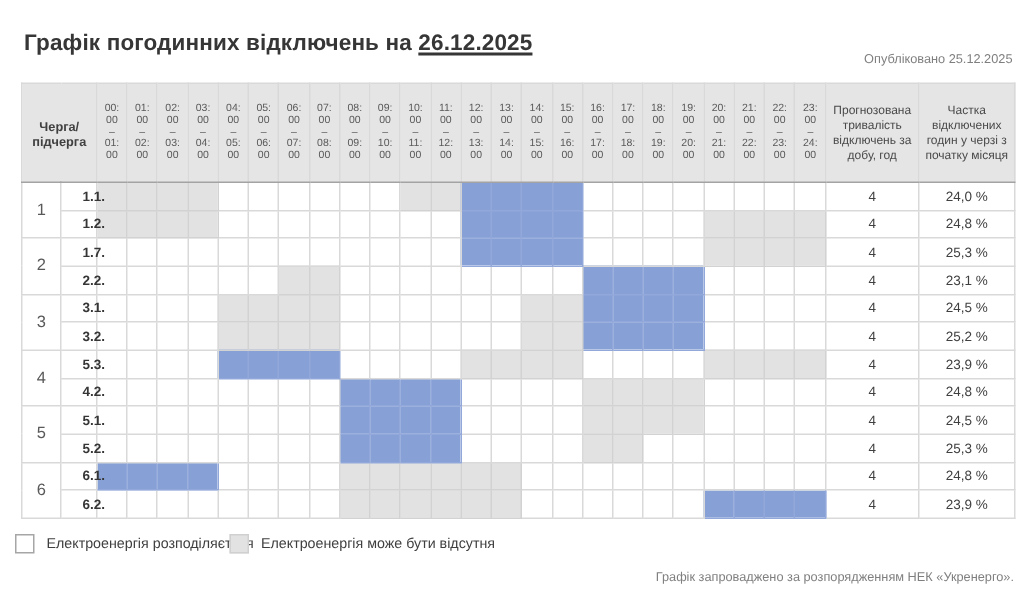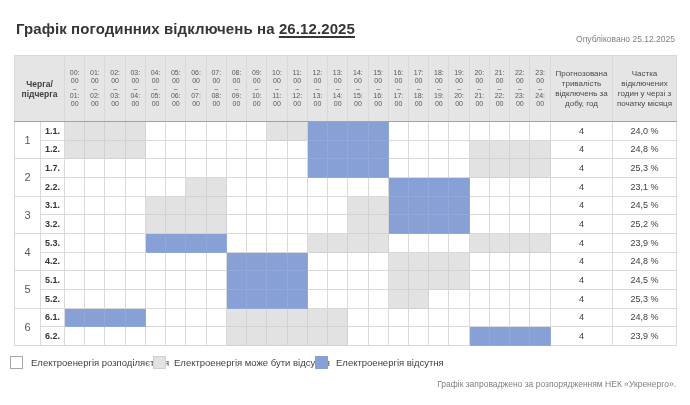--- a/index.html
+++ b/index.html
@@ -18,21 +18,21 @@
   th, td { border:1px solid #d9d9d9; }
   th { height:66px; vertical-align:middle; text-align:center; font-weight:normal;
        color:#595959; border-bottom:1px solid #a3a3a3; background:#e5e5e5; }
   th.corner { font-weight:bold; font-size:8.5px; color:#404040; }
   th.time-th { font-size:7px; line-height:1.12; padding:0; }
   th.wide-th { font-size:8px; line-height:1.25; padding:0 3px; color:#4a4a4a; }
 
   tbody td { height:18.67px; text-align:center; vertical-align:middle; }
   td.queue-td { font-size:11px; color:#595959; background:#ffffff; }
   td.sub-td { font-size:9px; font-weight:bold; color:#363636; text-align:left;
-              padding-left:4px; background:#ffffff; }
+              padding-left:14px; background:#ffffff; }
   td.val-td { font-size:9px; color:#404040; background:#ffffff; }
   td.cell  { background:#ffffff; }
   td.cell.maybe { background:var(--maybe,#e2e2e2); border-color:#d2d2d2; }
   td.cell.off   { background:var(--off,#87a1d6);  border-color:#92a8da; }
   tr.group-start td { border-top:1px solid #a3a3a3; }
 
   .legend { position:absolute; left:10px; top:356px; width:670px; height:18px; }
   .legend-item { position:absolute; top:0; display:flex; align-items:center; }
   .swatch { width:13px; height:13px; margin-right:8px; flex:0 0 auto; }
   .swatch.avail { background:#ffffff; border:1px solid #a6a6a6; }
@@ -624,21 +624,17 @@
 
   <div class="legend">
     <div class="legend-item" style="left:0px">
       <span class="swatch avail"></span>
       <span class="legend-label">Електроенергія розподіляється</span>
     </div>
     <div class="legend-item" style="left:143px">
       <span class="swatch maybe"></span>
       <span class="legend-label">Електроенергія може бути відсутня</span>
     </div>
-    <div class="legend-item" style="left:305px">
-      <span class="swatch off"></span>
-      <span class="legend-label">Електроенергія відсутня</span>
-    </div>
   </div>
 
   <div class="footer">Графік запроваджено за розпорядженням НЕК «Укренерго».</div>
 
 </div>
 
 </body></html>

